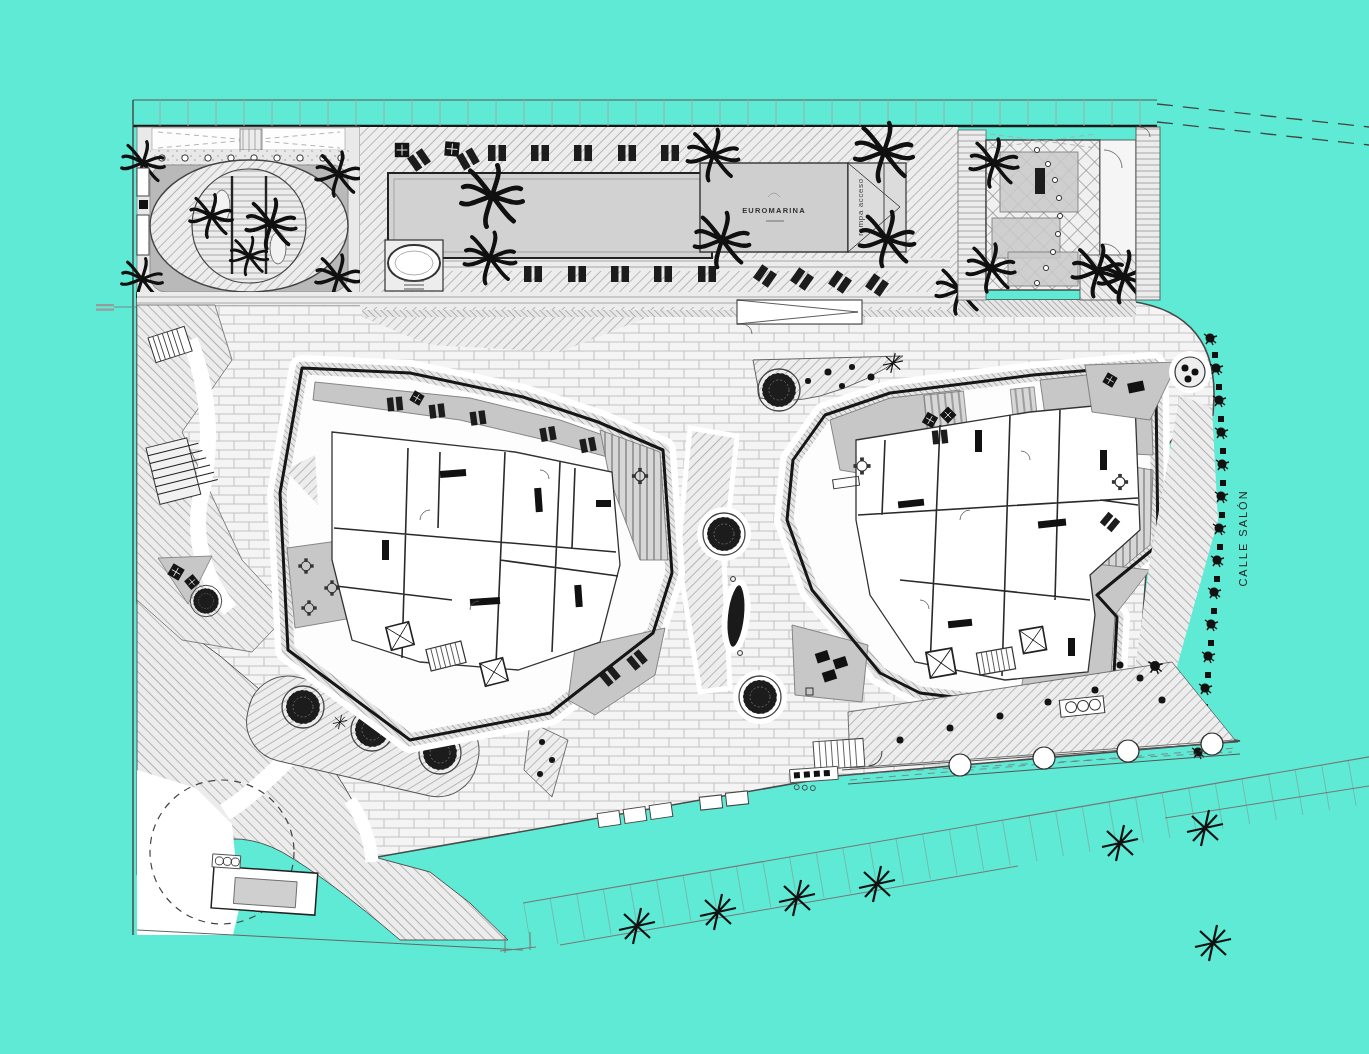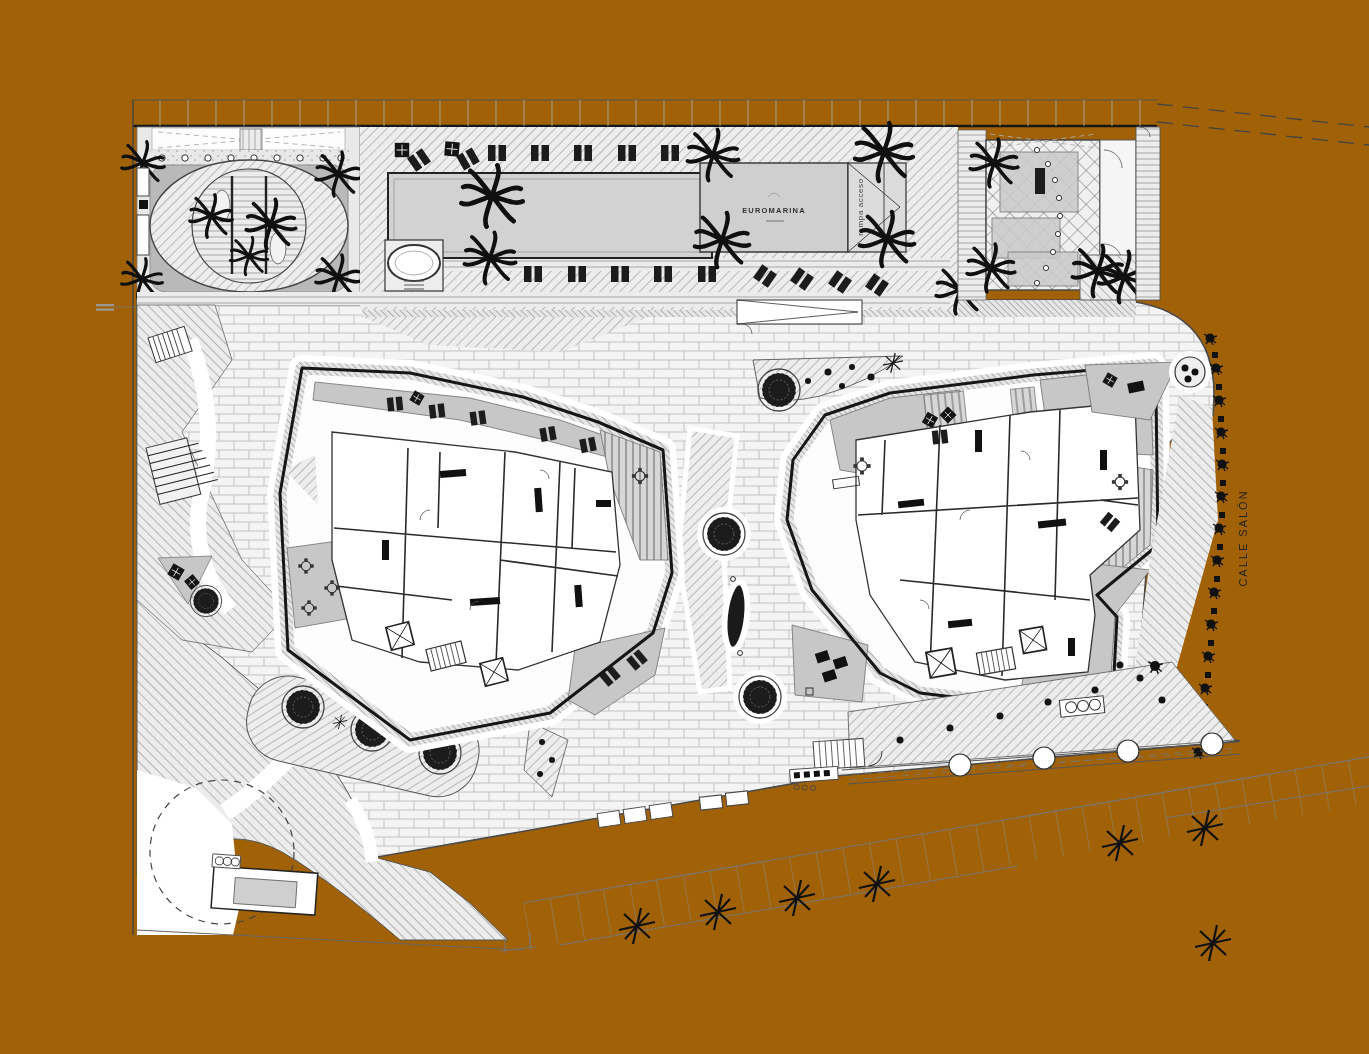--- a/index.html
+++ b/index.html
@@ -1,16 +1,16 @@
 <!DOCTYPE html>
 <html><head>
 <meta charset="utf-8">
 <style>
   html,body{margin:0;padding:0;background:#ffffff;}
-  .page{position:relative;width:1369px;height:1054px;background:#a16207;overflow:hidden;}
+  .page{position:relative;width:1369px;height:1054px;background:#5eead4;overflow:hidden;}
   svg{display:block;}
   text{font-family:"Liberation Sans","DejaVu Sans",sans-serif;fill:#333;}
   .lbl-b{font-size:7.5px;font-weight:bold;letter-spacing:1.2px;}
   .lbl-r{font-size:8px;letter-spacing:.6px;fill:#444;}
   .lbl-s{font-size:11px;letter-spacing:2px;fill:#222;}
 </style>
 </head>
 <body>
 
 <div class="page">

